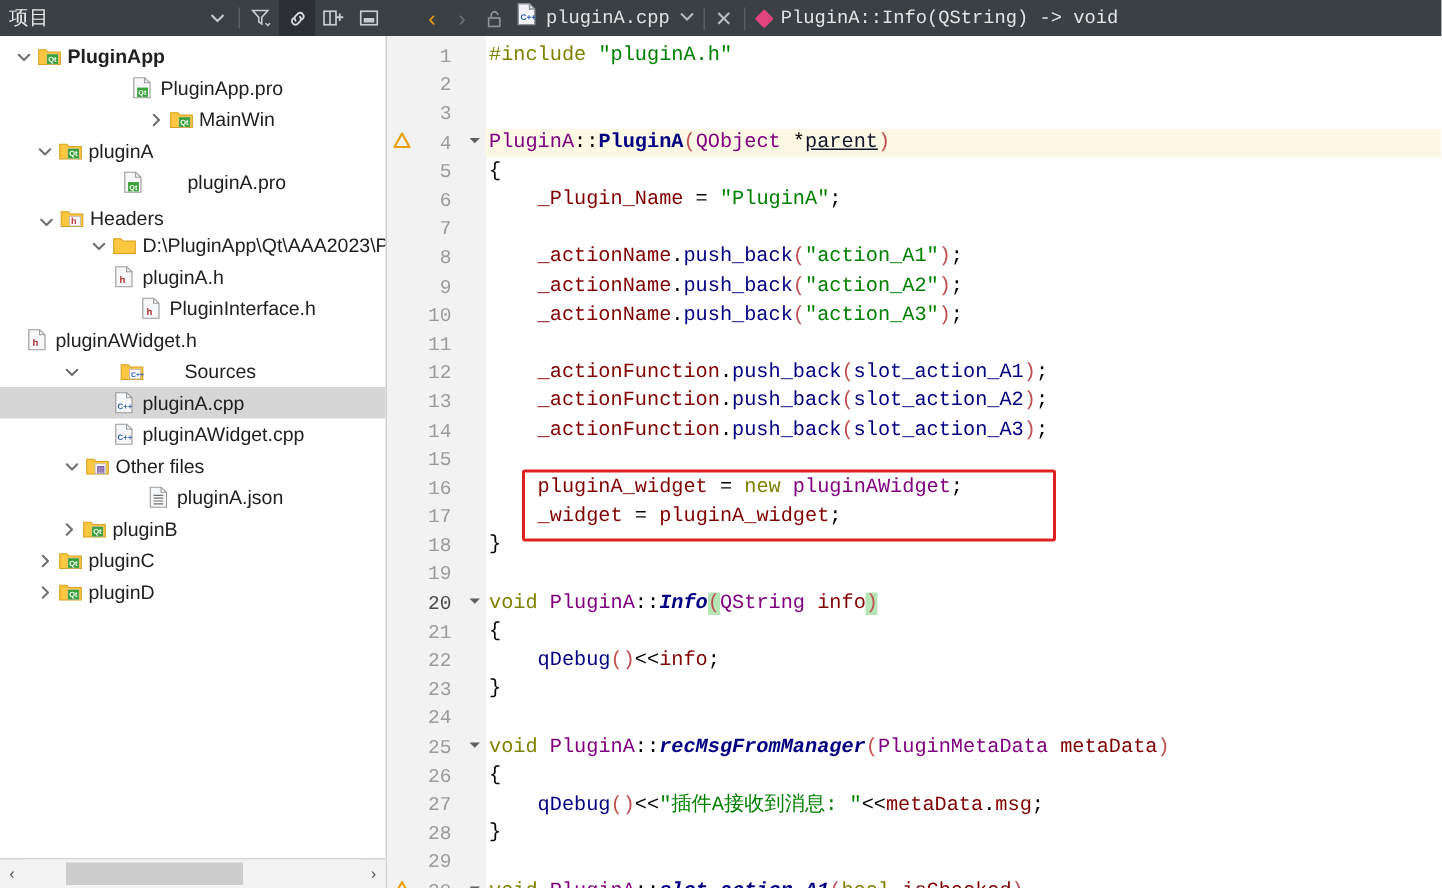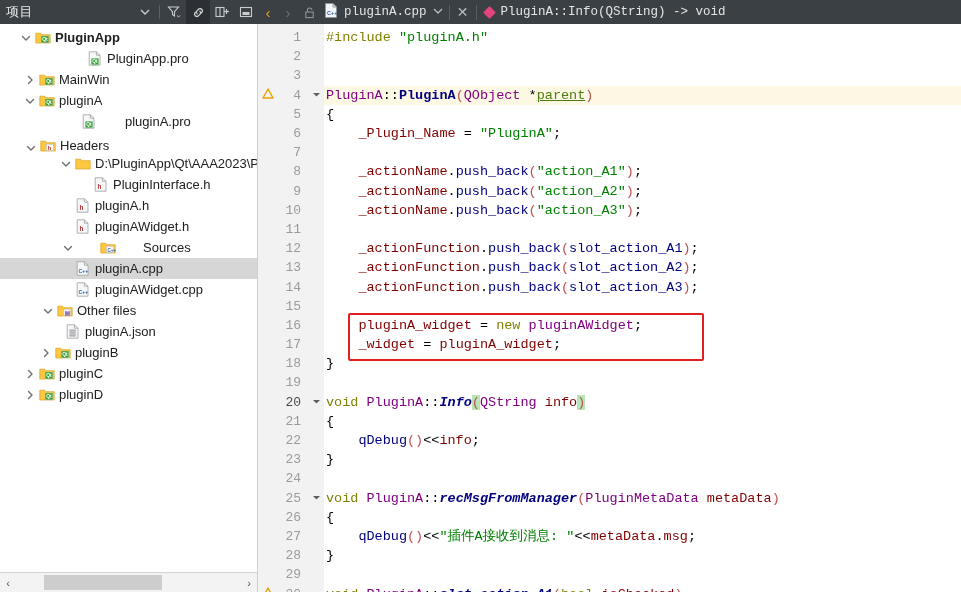--- a/index.html
+++ b/index.html
@@ -5,21 +5,21 @@
   html,body{margin:0;padding:0;}
   body{
     width:961px;height:592px;overflow:hidden;
     background:#ffffff;
     font-family:"Liberation Sans", sans-serif;
     -webkit-font-smoothing:antialiased;
   }
   #app{position:relative;width:961px;height:592px;display:flex;flex-direction:column;}
 
   
-  .topbar{height:24px;background:#3b4045;display:flex;align-items:stretch;flex:0 0 24px;}
+  .topbar{height:24px;background:#3b4045;display:flex;align-items:stretch;flex:0 0 24px;gap:20px;}
   .panel-head{
     width:258px;flex:0 0 258px;display:flex;align-items:center;
     background:#3b4045;color:#e6e6e6;box-sizing:border-box;padding-left:6px;
   }
   .panel-title{font-size:13px;color:#e8e8e8;letter-spacing:0.5px;}
   .panel-head .spacer{flex:1;}
   .tb-btn{
     width:24px;height:24px;display:flex;align-items:center;justify-content:center;
     color:#c8cccf;
   }
@@ -105,21 +105,21 @@
   .t-str{color:#008000;}
   .t-cls{color:#800080;}
   .t-fn{color:#000080;font-weight:bold;}
   .t-fni{color:#000080;font-weight:bold;font-style:italic;}
   .t-kw{color:#808000;}
   .t-mem{color:#800000;}
   .t-par{color:#c05050;}
   .t-op{color:#000000;}
   .t-call{color:#000080;}
   .t-plain{color:#000000;}
-  .t-arg{text-decoration:underline;color:#4d7c0f;}
+  .t-arg{text-decoration:underline;color:#0f172a;}
   .paren-hl{background:#b6e5b6;}
 
   
   .annot{
     position:absolute;border:2px solid #e02020;border-radius:2px;
     pointer-events:none;z-index:6;
   }
 </style>
 </head>
 <body>
@@ -197,21 +197,21 @@
         <span class="sym">PluginA::Info(QString) -&gt; void</span>
       </span>
       <span class="grow"></span>
     </div>
   </div>
 
   <div class="bodyrow">
 
     <div class="sidebar">
       <div class="tree" id="tree">
-          <div class="row" style="padding-left: 18px;">
+          <div class="row" style="padding-left: 8px;">
             <span class="twisty">
               <svg width="10" height="10" viewBox="0 0 10 10">
                 <path d="M1.5 3.5 L5 7 L8.5 3.5" fill="none" stroke="#6f6f6f" stroke-width="1.4" stroke-linecap="round" stroke-linejoin="round"></path>
               </svg>
             </span>
             <span class="ico">
               <svg width="16" height="15" viewBox="0 0 16 15">
                 <path d="M0.8 3.2 H5.6 L6.9 4.7 H15.2 V13 H0.8 Z" fill="#fdc742" stroke="#d9a01c" stroke-width="0.7"></path>
                 <rect x="6.4" y="6.2" width="7.2" height="6.4" fill="#ffffff" stroke="#b9b9b9" stroke-width="0.6"></rect>
                 <rect x="6.4" y="6.2" width="7.2" height="6.4" fill="#37a037"></rect>
@@ -225,21 +225,21 @@
             <span class="ico">
               <svg width="16" height="15" viewBox="0 0 16 15">
                 <path d="M2.2 0.8 H9.4 L13 4.2 V14.2 H2.2 Z" fill="#f6f7f9" stroke="#9a9a9a" stroke-width="0.75"></path>
                 <path d="M9.4 0.8 V4.2 H13" fill="none" stroke="#9a9a9a" stroke-width="0.75"></path>
                 <rect x="4.4" y="7.4" width="7.2" height="6.2" fill="#37a037"></rect>
                 <text x="5.2" y="12.4" font-family="Liberation Sans, sans-serif" font-size="4.8" fill="#ffffff" font-weight="bold">Qt</text>
               </svg>
             </span>
             <span class="lbl">PluginApp.pro</span>
           </div>
-          <div class="row" style="padding-left: 22px;">
+          <div class="row" style="padding-left: 22px; justify-content: center;">
             <span class="twisty">
               <svg width="10" height="10" viewBox="0 0 10 10">
                 <path d="M3.5 1.5 L7 5 L3.5 8.5" fill="none" stroke="#6f6f6f" stroke-width="1.4" stroke-linecap="round" stroke-linejoin="round"></path>
               </svg>
             </span>
             <span class="ico">
               <svg width="16" height="15" viewBox="0 0 16 15">
                 <path d="M0.8 3.2 H5.6 L6.9 4.7 H15.2 V13 H0.8 Z" fill="#fdc742" stroke="#d9a01c" stroke-width="0.7"></path>
                 <rect x="6.4" y="6.2" width="7.2" height="6.4" fill="#ffffff" stroke="#b9b9b9" stroke-width="0.6"></rect>
                 <rect x="6.4" y="6.2" width="7.2" height="6.4" fill="#37a037"></rect>
@@ -297,106 +297,106 @@
                 <path d="M1.5 3.5 L5 7 L8.5 3.5" fill="none" stroke="#6f6f6f" stroke-width="1.4" stroke-linecap="round" stroke-linejoin="round"></path>
               </svg>
             </span>
             <span class="ico">
               <svg width="16" height="15" viewBox="0 0 16 15">
                 <path d="M0.8 3.2 H5.6 L6.9 4.7 H15.2 V13 H0.8 Z" fill="#fdc742" stroke="#d9a01c" stroke-width="0.7"></path>
               </svg>
             </span>
             <span class="lbl">D:\PluginApp\Qt\AAA2023\Plu</span>
           </div>
+          <div class="row" style="padding-left: 58px;">
+            <span class="twisty none"></span>
+            <span class="ico">
+              <svg width="16" height="15" viewBox="0 0 16 15">
+                <path d="M2.2 0.8 H9.4 L13 4.2 V14.2 H2.2 Z" fill="#f6f7f9" stroke="#9a9a9a" stroke-width="0.75"></path>
+                <path d="M9.4 0.8 V4.2 H13" fill="none" stroke="#9a9a9a" stroke-width="0.75"></path>
+                <text x="4.6" y="11.8" font-family="Liberation Sans, sans-serif" font-size="6.4" fill="#b03030" font-weight="bold">h</text>
+              </svg>
+            </span>
+            <span class="lbl">pluginA.h</span>
+          </div>
           <div class="row" style="padding-left: 76px;">
             <span class="twisty none"></span>
             <span class="ico">
               <svg width="16" height="15" viewBox="0 0 16 15">
                 <path d="M2.2 0.8 H9.4 L13 4.2 V14.2 H2.2 Z" fill="#f6f7f9" stroke="#9a9a9a" stroke-width="0.75"></path>
                 <path d="M9.4 0.8 V4.2 H13" fill="none" stroke="#9a9a9a" stroke-width="0.75"></path>
                 <text x="4.6" y="11.8" font-family="Liberation Sans, sans-serif" font-size="6.4" fill="#b03030" font-weight="bold">h</text>
               </svg>
             </span>
             <span class="lbl">PluginInterface.h</span>
           </div>
+          <div class="row" style="">
+            <span class="twisty none"></span>
+            <span class="ico">
+              <svg width="16" height="15" viewBox="0 0 16 15">
+                <path d="M2.2 0.8 H9.4 L13 4.2 V14.2 H2.2 Z" fill="#f6f7f9" stroke="#9a9a9a" stroke-width="0.75"></path>
+                <path d="M9.4 0.8 V4.2 H13" fill="none" stroke="#9a9a9a" stroke-width="0.75"></path>
+                <text x="4.6" y="11.8" font-family="Liberation Sans, sans-serif" font-size="6.4" fill="#b03030" font-weight="bold">h</text>
+              </svg>
+            </span>
+            <span class="lbl">pluginAWidget.h</span>
+          </div>
+          <div class="row" style="padding-left: 40px; gap: 23px;">
+            <span class="twisty">
+              <svg width="10" height="10" viewBox="0 0 10 10">
+                <path d="M1.5 3.5 L5 7 L8.5 3.5" fill="none" stroke="#6f6f6f" stroke-width="1.4" stroke-linecap="round" stroke-linejoin="round"></path>
+              </svg>
+            </span>
+            <span class="ico">
+              <svg width="16" height="15" viewBox="0 0 16 15">
+                <path d="M0.8 3.2 H5.6 L6.9 4.7 H15.2 V13 H0.8 Z" fill="#fdc742" stroke="#d9a01c" stroke-width="0.7"></path>
+                <rect x="6.4" y="6.2" width="7.2" height="6.4" fill="#ffffff" stroke="#b9b9b9" stroke-width="0.6"></rect>
+                <text x="7.4" y="11.5" font-family="Liberation Sans, sans-serif" font-size="4.6" fill="#2a5db0" font-weight="bold">C++</text>
+              </svg>
+            </span>
+            <span class="lbl">Sources</span>
+          </div>
+          <div class="row sel" style="padding-left: 58px;">
+            <span class="twisty none"></span>
+            <span class="ico">
+              <svg width="16" height="15" viewBox="0 0 16 15">
+                <path d="M2.2 0.8 H9.4 L13 4.2 V14.2 H2.2 Z" fill="#f6f7f9" stroke="#9a9a9a" stroke-width="0.75"></path>
+                <path d="M9.4 0.8 V4.2 H13" fill="none" stroke="#9a9a9a" stroke-width="0.75"></path>
+                <text x="3.4" y="11.6" font-family="Liberation Sans, sans-serif" font-size="5.2" fill="#2a5db0" font-weight="bold">C++</text>
+              </svg>
+            </span>
+            <span class="lbl">pluginA.cpp</span>
+          </div>
           <div class="row" style="padding-left: 58px;">
             <span class="twisty none"></span>
             <span class="ico">
               <svg width="16" height="15" viewBox="0 0 16 15">
                 <path d="M2.2 0.8 H9.4 L13 4.2 V14.2 H2.2 Z" fill="#f6f7f9" stroke="#9a9a9a" stroke-width="0.75"></path>
                 <path d="M9.4 0.8 V4.2 H13" fill="none" stroke="#9a9a9a" stroke-width="0.75"></path>
-                <text x="4.6" y="11.8" font-family="Liberation Sans, sans-serif" font-size="6.4" fill="#b03030" font-weight="bold">h</text>
-              </svg>
-            </span>
-            <span class="lbl">pluginA.h</span>
-          </div>
-          <div class="row" style="padding-left: 58px;">
-            <span class="twisty none"></span>
-            <span class="ico">
-              <svg width="16" height="15" viewBox="0 0 16 15">
-                <path d="M2.2 0.8 H9.4 L13 4.2 V14.2 H2.2 Z" fill="#f6f7f9" stroke="#9a9a9a" stroke-width="0.75"></path>
-                <path d="M9.4 0.8 V4.2 H13" fill="none" stroke="#9a9a9a" stroke-width="0.75"></path>
-                <text x="4.6" y="11.8" font-family="Liberation Sans, sans-serif" font-size="6.4" fill="#b03030" font-weight="bold">h</text>
-              </svg>
-            </span>
-            <span class="lbl">pluginAWidget.h</span>
-          </div>
-          <div class="row" style="padding-left: 60px; gap: 23px;">
+                <text x="3.4" y="11.6" font-family="Liberation Sans, sans-serif" font-size="5.2" fill="#2a5db0" font-weight="bold">C++</text>
+              </svg>
+            </span>
+            <span class="lbl">pluginAWidget.cpp</span>
+          </div>
+          <div class="row" style="padding-left: 40px;">
             <span class="twisty">
               <svg width="10" height="10" viewBox="0 0 10 10">
                 <path d="M1.5 3.5 L5 7 L8.5 3.5" fill="none" stroke="#6f6f6f" stroke-width="1.4" stroke-linecap="round" stroke-linejoin="round"></path>
               </svg>
             </span>
             <span class="ico">
               <svg width="16" height="15" viewBox="0 0 16 15">
                 <path d="M0.8 3.2 H5.6 L6.9 4.7 H15.2 V13 H0.8 Z" fill="#fdc742" stroke="#d9a01c" stroke-width="0.7"></path>
                 <rect x="6.4" y="6.2" width="7.2" height="6.4" fill="#ffffff" stroke="#b9b9b9" stroke-width="0.6"></rect>
-                <text x="7.4" y="11.5" font-family="Liberation Sans, sans-serif" font-size="4.6" fill="#2a5db0" font-weight="bold">C++</text>
-              </svg>
-            </span>
-            <span class="lbl">Sources</span>
-          </div>
-          <div class="row sel" style="padding-left: 58px;">
-            <span class="twisty none"></span>
-            <span class="ico">
-              <svg width="16" height="15" viewBox="0 0 16 15">
-                <path d="M2.2 0.8 H9.4 L13 4.2 V14.2 H2.2 Z" fill="#f6f7f9" stroke="#9a9a9a" stroke-width="0.75"></path>
-                <path d="M9.4 0.8 V4.2 H13" fill="none" stroke="#9a9a9a" stroke-width="0.75"></path>
-                <text x="3.4" y="11.6" font-family="Liberation Sans, sans-serif" font-size="5.2" fill="#2a5db0" font-weight="bold">C++</text>
-              </svg>
-            </span>
-            <span class="lbl">pluginA.cpp</span>
-          </div>
-          <div class="row" style="padding-left: 58px;">
-            <span class="twisty none"></span>
-            <span class="ico">
-              <svg width="16" height="15" viewBox="0 0 16 15">
-                <path d="M2.2 0.8 H9.4 L13 4.2 V14.2 H2.2 Z" fill="#f6f7f9" stroke="#9a9a9a" stroke-width="0.75"></path>
-                <path d="M9.4 0.8 V4.2 H13" fill="none" stroke="#9a9a9a" stroke-width="0.75"></path>
-                <text x="3.4" y="11.6" font-family="Liberation Sans, sans-serif" font-size="5.2" fill="#2a5db0" font-weight="bold">C++</text>
-              </svg>
-            </span>
-            <span class="lbl">pluginAWidget.cpp</span>
-          </div>
-          <div class="row" style="padding-left: 40px;">
-            <span class="twisty">
-              <svg width="10" height="10" viewBox="0 0 10 10">
-                <path d="M1.5 3.5 L5 7 L8.5 3.5" fill="none" stroke="#6f6f6f" stroke-width="1.4" stroke-linecap="round" stroke-linejoin="round"></path>
-              </svg>
-            </span>
-            <span class="ico">
-              <svg width="16" height="15" viewBox="0 0 16 15">
-                <path d="M0.8 3.2 H5.6 L6.9 4.7 H15.2 V13 H0.8 Z" fill="#fdc742" stroke="#d9a01c" stroke-width="0.7"></path>
-                <rect x="6.4" y="6.2" width="7.2" height="6.4" fill="#ffffff" stroke="#b9b9b9" stroke-width="0.6"></rect>
                 <text x="7.4" y="11.5" font-family="Liberation Sans, sans-serif" font-size="6" fill="#7a5ba8" font-weight="bold">▤</text>
               </svg>
             </span>
             <span class="lbl">Other files</span>
           </div>
-          <div class="row" style="padding-left: 48px;">
+          <div class="row" style="padding-left: 81px;">
             <span class="twisty none"></span>
             <span class="ico">
               <svg width="16" height="15" viewBox="0 0 16 15">
                 <path d="M2.2 0.8 H9.4 L13 4.2 V14.2 H2.2 Z" fill="#f6f7f9" stroke="#9a9a9a" stroke-width="0.75"></path>
                 <path d="M9.4 0.8 V4.2 H13" fill="none" stroke="#9a9a9a" stroke-width="0.75"></path>
                 <line x1="4.4" y1="6.2" x2="10.8" y2="6.2" stroke="#6f6f6f" stroke-width="0.8"></line>
                 <line x1="4.4" y1="8.1" x2="10.8" y2="8.1" stroke="#6f6f6f" stroke-width="0.8"></line>
                 <line x1="4.4" y1="10" x2="10.8" y2="10" stroke="#6f6f6f" stroke-width="0.8"></line>
                 <line x1="4.4" y1="11.899999999999999" x2="10.8" y2="11.899999999999999" stroke="#6f6f6f" stroke-width="0.8"></line>
               </svg>

